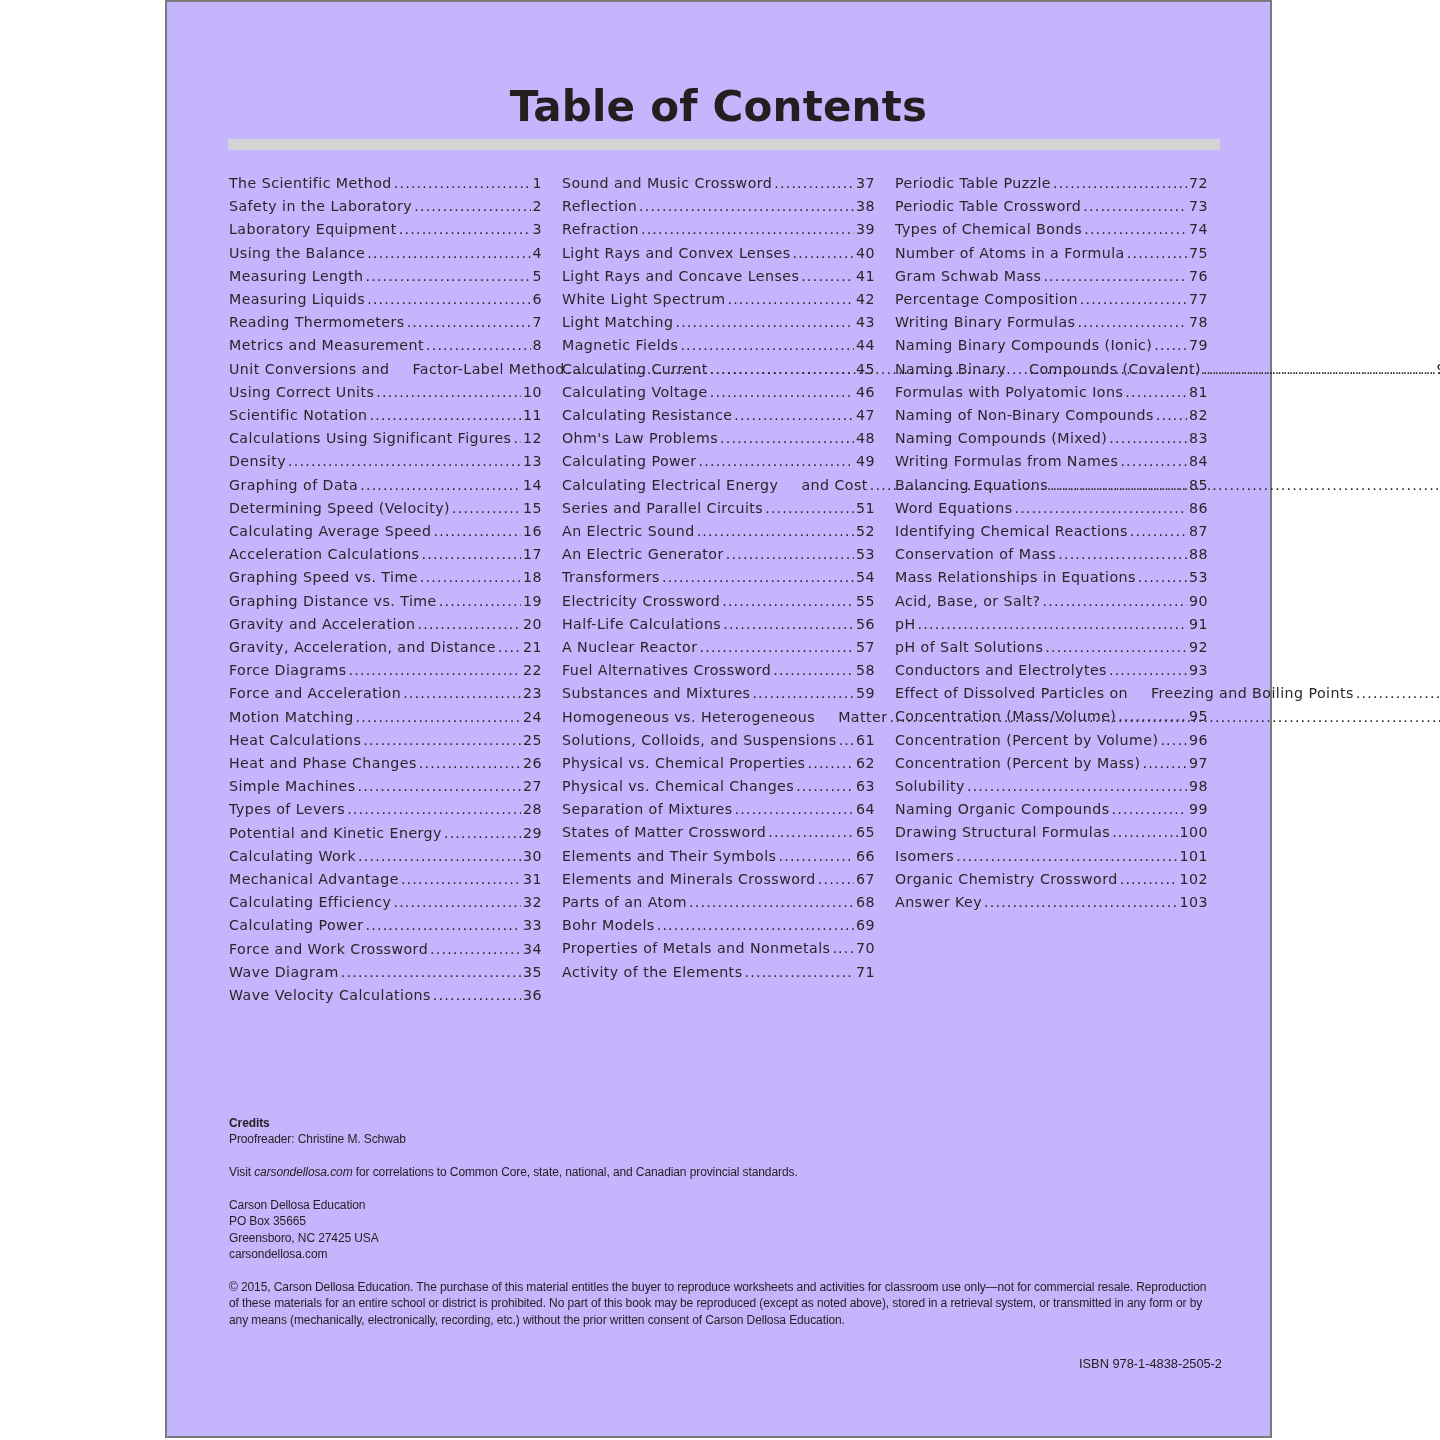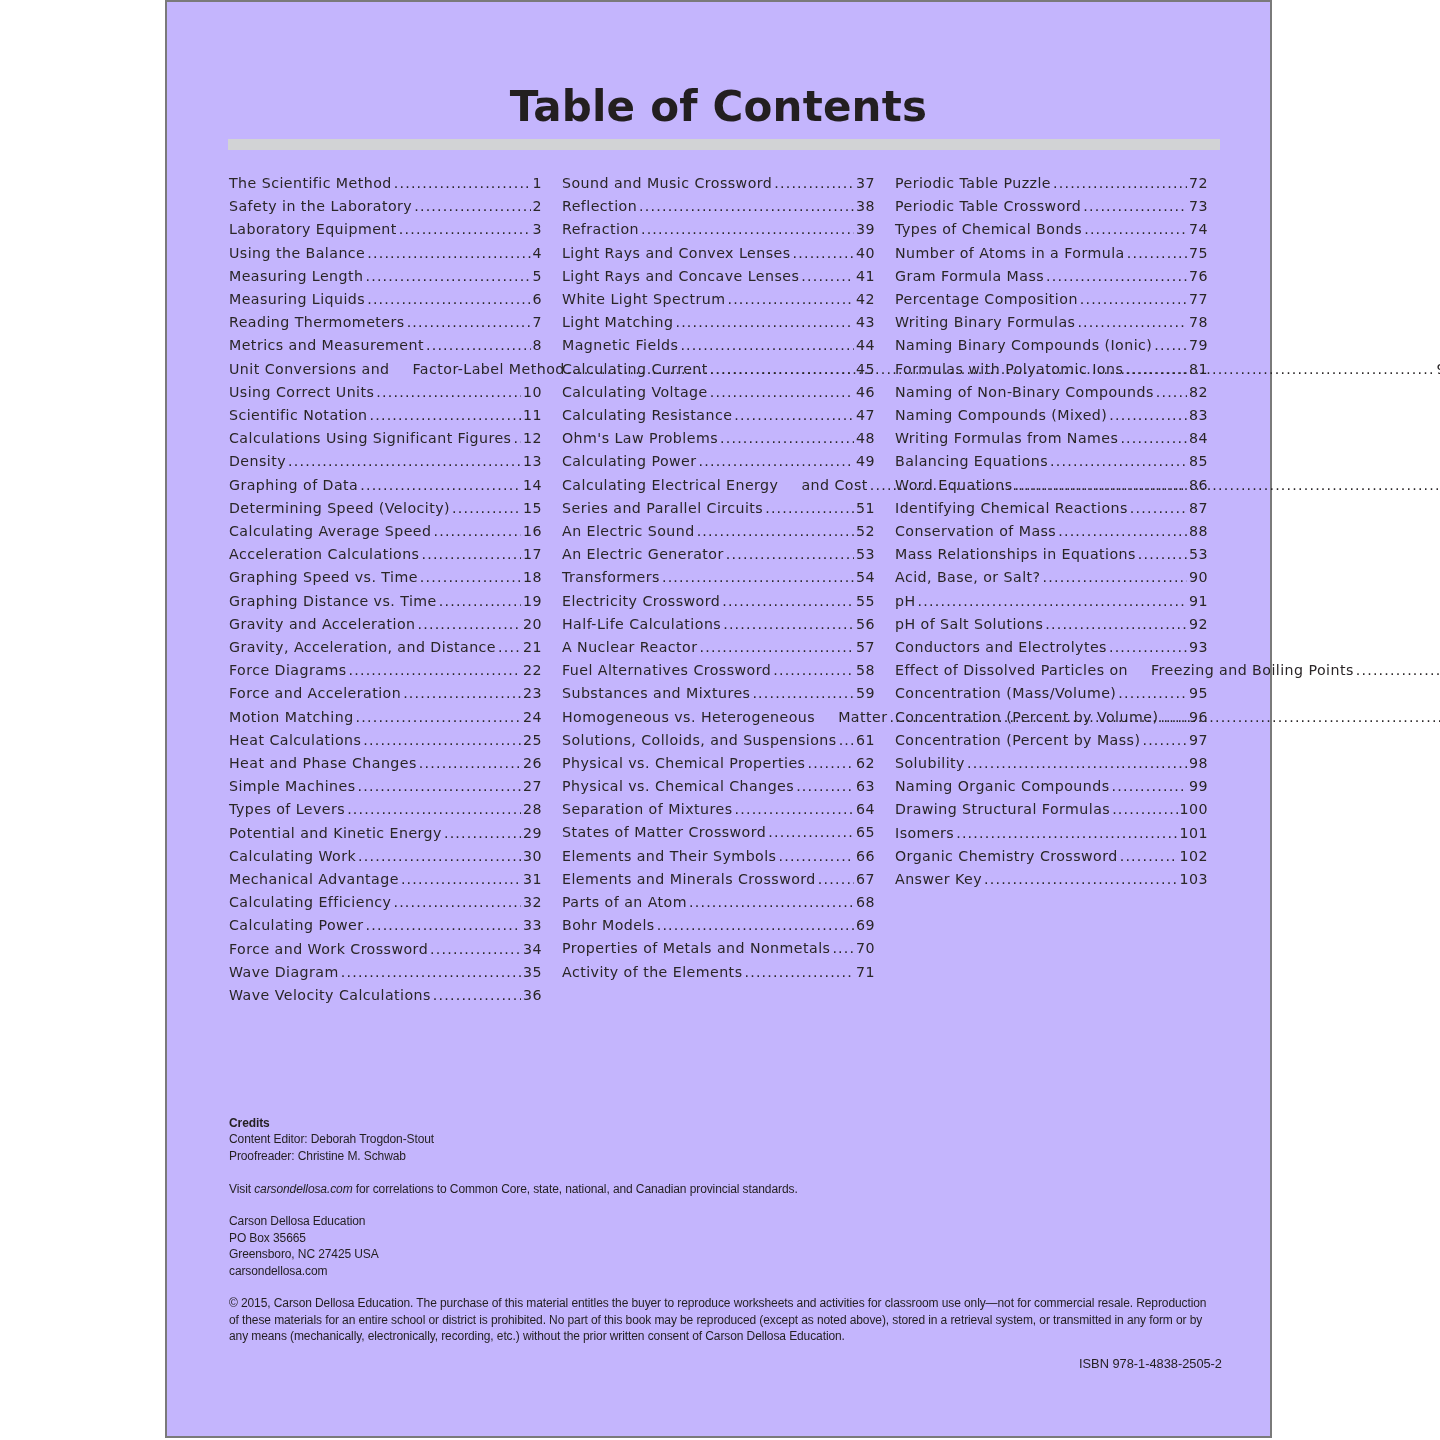--- a/index.html
+++ b/index.html
@@ -436,38 +436,46 @@
         <span class="label">Types of Chemical Bonds</span>
         <span class="dots"></span>
         <span class="page-num">74</span>
       </div>
       <div class="entry">
         <span class="label">Number of Atoms in a Formula</span>
         <span class="dots"></span>
         <span class="page-num">75</span>
       </div>
       <div class="entry">
-        <span class="label">Gram Formula Mass</span>
+        <span class="label">Gram Schwab Mass</span>
         <span class="dots"></span>
         <span class="page-num">76</span>
       </div>
       <div class="entry">
         <span class="label">Percentage Composition</span>
         <span class="dots"></span>
         <span class="page-num">77</span>
       </div>
       <div class="entry">
         <span class="label">Writing Binary Formulas</span>
         <span class="dots"></span>
         <span class="page-num">78</span>
       </div>
       <div class="entry">
         <span class="label">Naming Binary Compounds (Ionic)</span>
         <span class="dots"></span>
         <span class="page-num">79</span>
+      </div>
+      <div class="entry multi">
+        <div>Naming Binary</div>
+        <div class="line2">
+          <span class="label">Compounds (Covalent)</span>
+          <span class="dots"></span>
+          <span class="page-num">80</span>
+        </div>
       </div>
       <div class="entry">
         <span class="label">Formulas with Polyatomic Ions</span>
         <span class="dots"></span>
         <span class="page-num">81</span>
       </div>
       <div class="entry">
         <span class="label">Naming of Non-Binary Compounds</span>
         <span class="dots"></span>
         <span class="page-num">82</span>
@@ -577,21 +585,20 @@
       </div>
       <div class="entry">
         <span class="label">Answer Key</span>
         <span class="dots"></span>
         <span class="page-num">103</span>
       </div>
     </div>
 
   <div class="footer">
     <div class="credits-head">Credits</div>
-    <div>Content Editor: Deborah Trogdon-Stout</div>
     <div class="block">Proofreader: Christine M. Schwab</div>
     <div class="block"><span>Visit </span><i>carsondellosa.com</i><span> for correlations to Common Core, state, national, and Canadian provincial standards.</span></div>
     <div>Carson Dellosa Education</div>
     <div>PO Box 35665</div>
     <div>Greensboro, NC 27425 USA</div>
     <div class="block">carsondellosa.com</div>
     <div>© 2015, Carson Dellosa Education. The purchase of this material entitles the buyer to reproduce worksheets and activities for classroom use only—not for commercial resale. Reproduction of these materials for an entire school or district is prohibited. No part of this book may be reproduced (except as noted above), stored in a retrieval system, or transmitted in any form or by any means (mechanically, electronically, recording, etc.) without the prior written consent of Carson Dellosa Education.</div>
   </div>
 
   <div class="isbn">ISBN 978-1-4838-2505-2</div>

